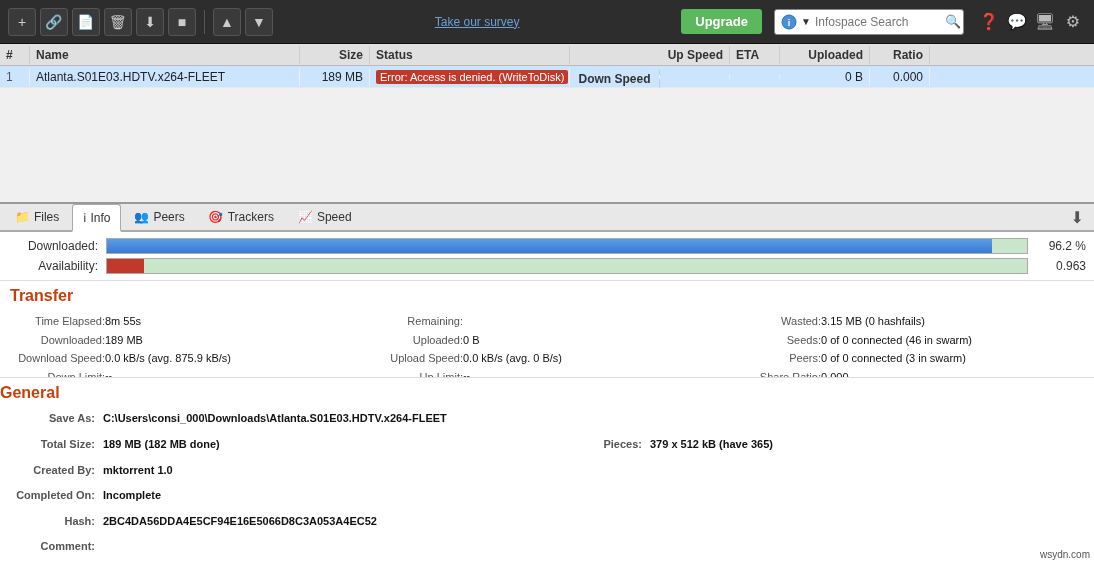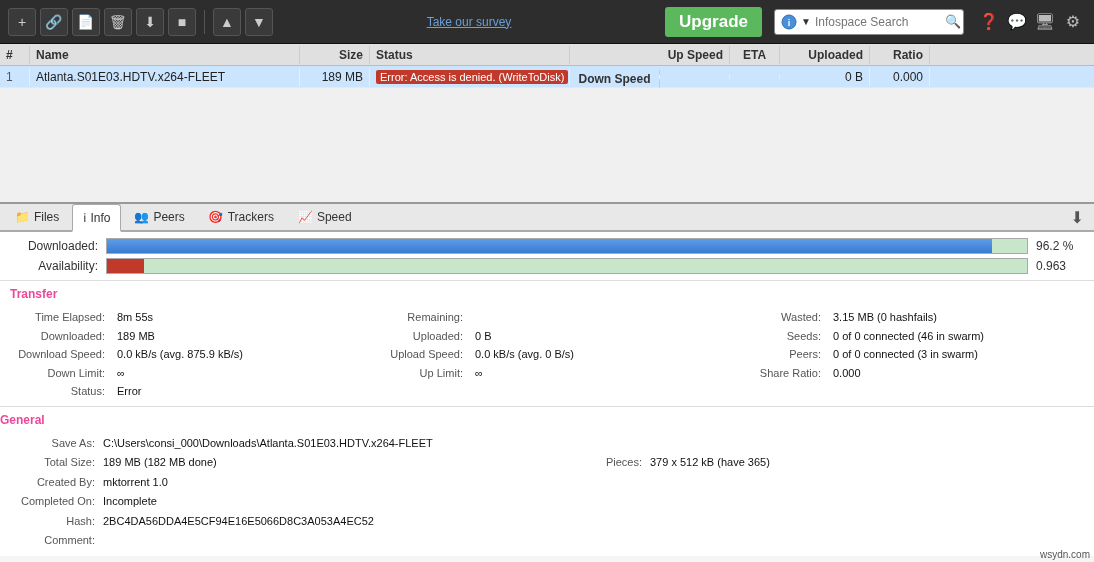--- a/index.html
+++ b/index.html
@@ -49,21 +49,21 @@
       text-decoration: underline;
       cursor: pointer;
       font-size: 12px;
     }
     .upgrade-btn {
       background: #5cb85c;
       color: white;
       border: none;
       border-radius: 3px;
       padding: 5px 14px;
-      font-size: 17px;
+      font-size: 13px;
       font-weight: bold;
       cursor: pointer;
       margin-right: 8px;
     }
     .search-container {
       display: flex;
       align-items: center;
       background: white;
       border: 1px solid #888;
       border-radius: 3px;
@@ -125,21 +125,21 @@
       border-right: 1px solid #ccc;
       white-space: nowrap;
       overflow: hidden;
     }
     .th-num { width: 30px; }
     .th-name { width: 270px; }
     .th-size { width: 70px; text-align: right; }
     .th-status { width: 200px; }
     .th-down { width: 90px; text-align: center; margin-top: 48px; }
     .th-up { width: 70px; text-align: right; }
-    .th-eta { width: 50px; text-align: center; }
+    .th-eta { width: 50px; }
     .th-uploaded { width: 90px; text-align: right; }
     .th-ratio { width: 60px; text-align: right; }
 
     #torrent-rows {
       background: white;
     }
     .torrent-row {
       display: flex;
       align-items: center;
       height: 22px;
@@ -248,73 +248,75 @@
     .progress-bar-fill {
       height: 100%;
       background: linear-gradient(to bottom, #5c9de8, #3a7bd5);
     }
     .progress-bar-fill-red {
       height: 100%;
       background: #c0392b;
     }
     .progress-value {
       width: 50px;
+      text-align: right;
       font-size: 12px;
       color: #333;
     }
 
     
     #transfer-area {
       background: white;
       padding: 6px 10px;
       border-bottom: 1px solid #ddd;
       overflow-y: auto;
     }
     .section-title {
       font-weight: bold;
-      font-size: 12px;
-      color: #ec4899;
+      font-size: 16px;
+      color: #c2410c;
       margin-bottom: 6px;
       padding-bottom: 2px;
     }
     .info-grid {
       display: grid;
       grid-template-columns: 1fr 1fr 1fr;
       gap: 2px 0;
     }
     .info-col {
       display: flex;
       flex-direction: column;
       gap: 2px;
     }
     .info-row {
       display: flex;
       align-items: baseline;
-      gap: 12px;
+      gap: 0;
       line-height: 1.5;
     }
     .info-key {
       color: #555;
       font-size: 11px;
       min-width: 95px;
       text-align: right;
     }
     .info-val {
       color: #111;
       font-size: 11px;
     }
 
     
     #general-area {
       background: white;
       padding: 6px 0;
     }
     .general-grid {
       display: grid;
-      gap: 2px 0;
+      gap: 8px 0;
+      font-weight: bold;
     }
     .general-row {
       display: flex;
       align-items: baseline;
       line-height: 1.6;
     }
     .general-key {
       color: #555;
       font-size: 11px;
       min-width: 95px;

